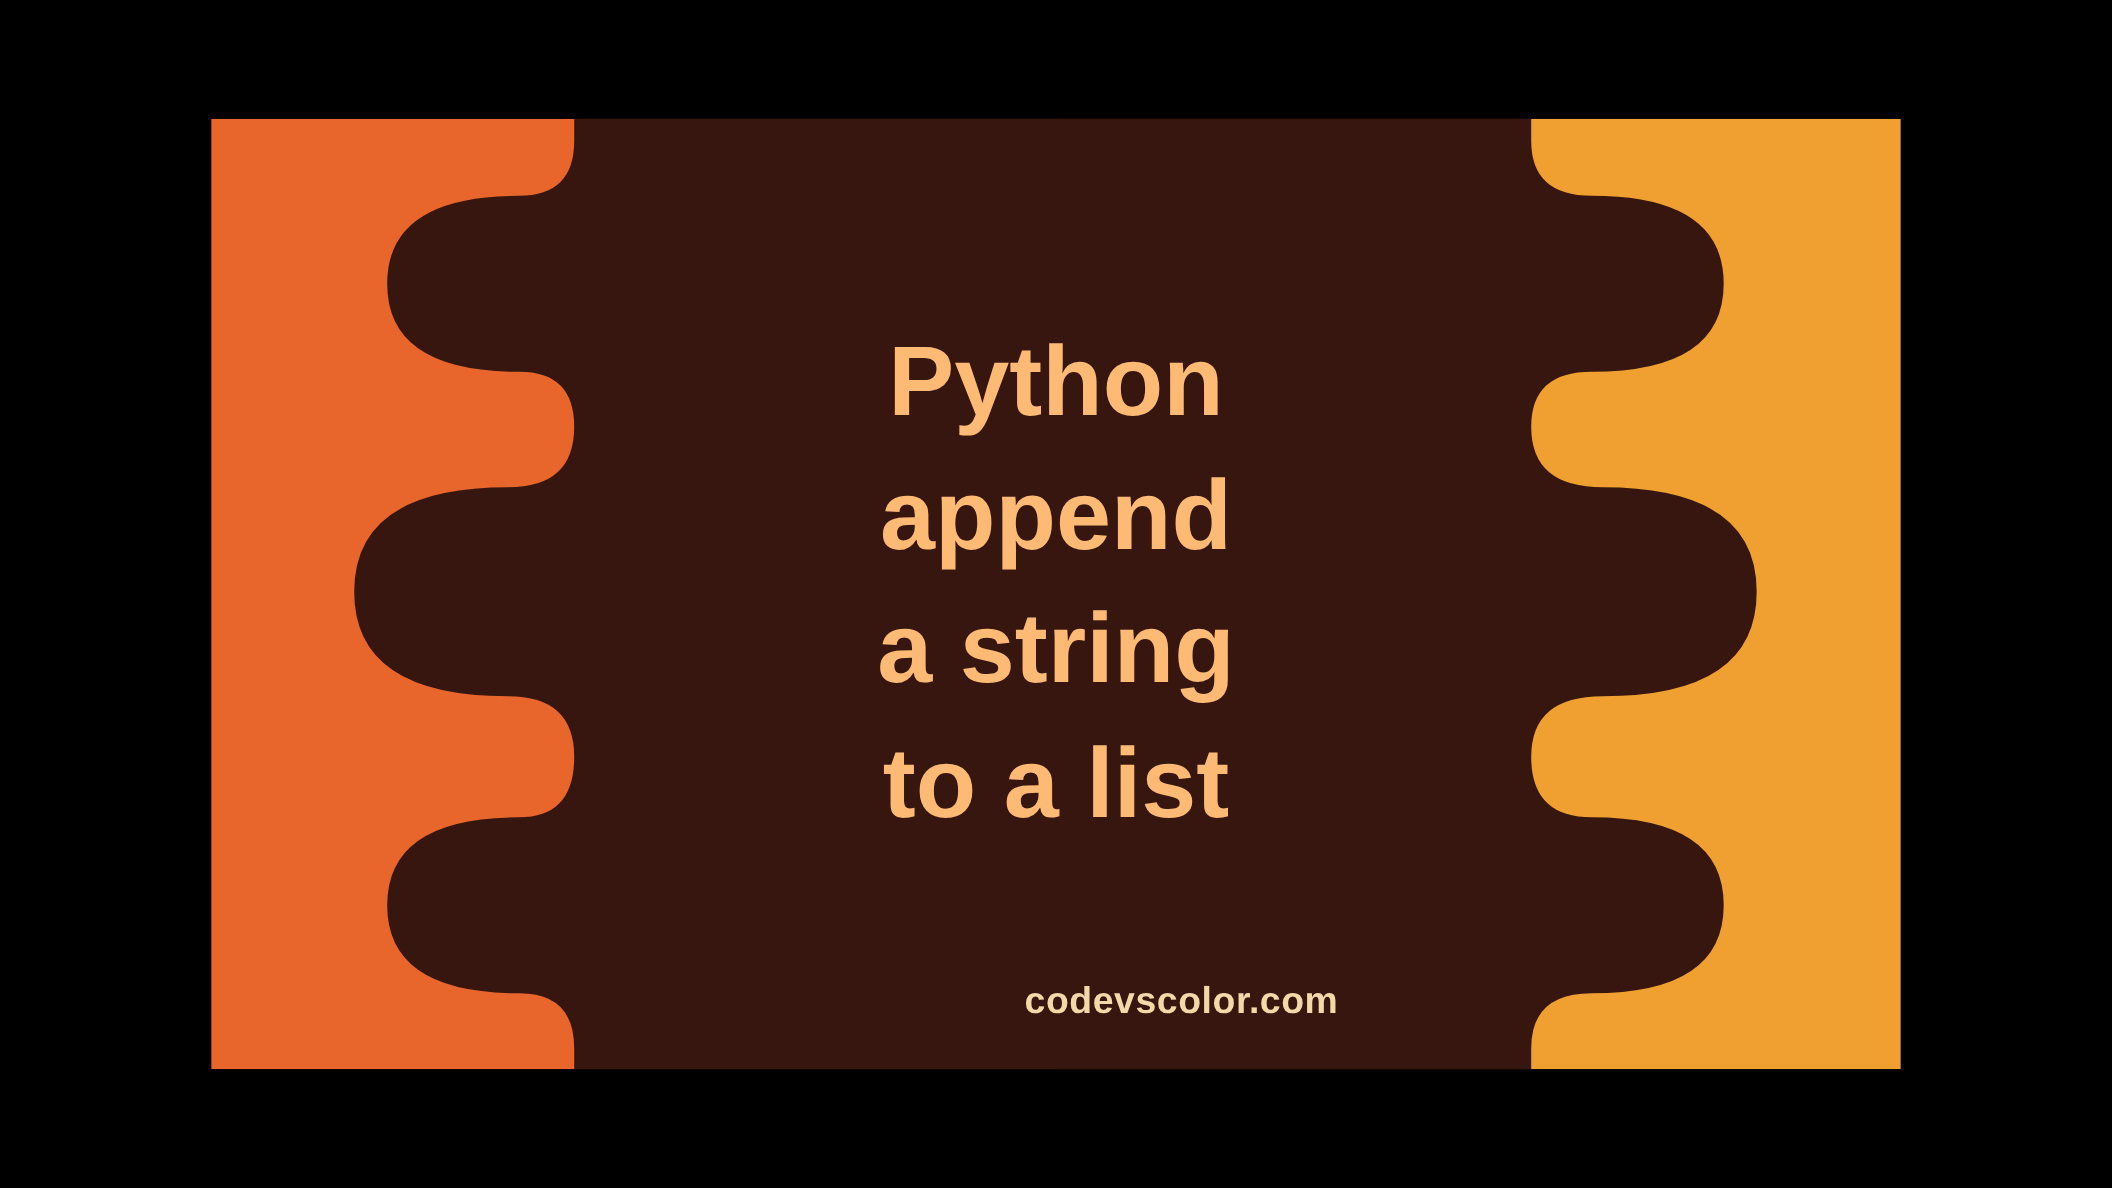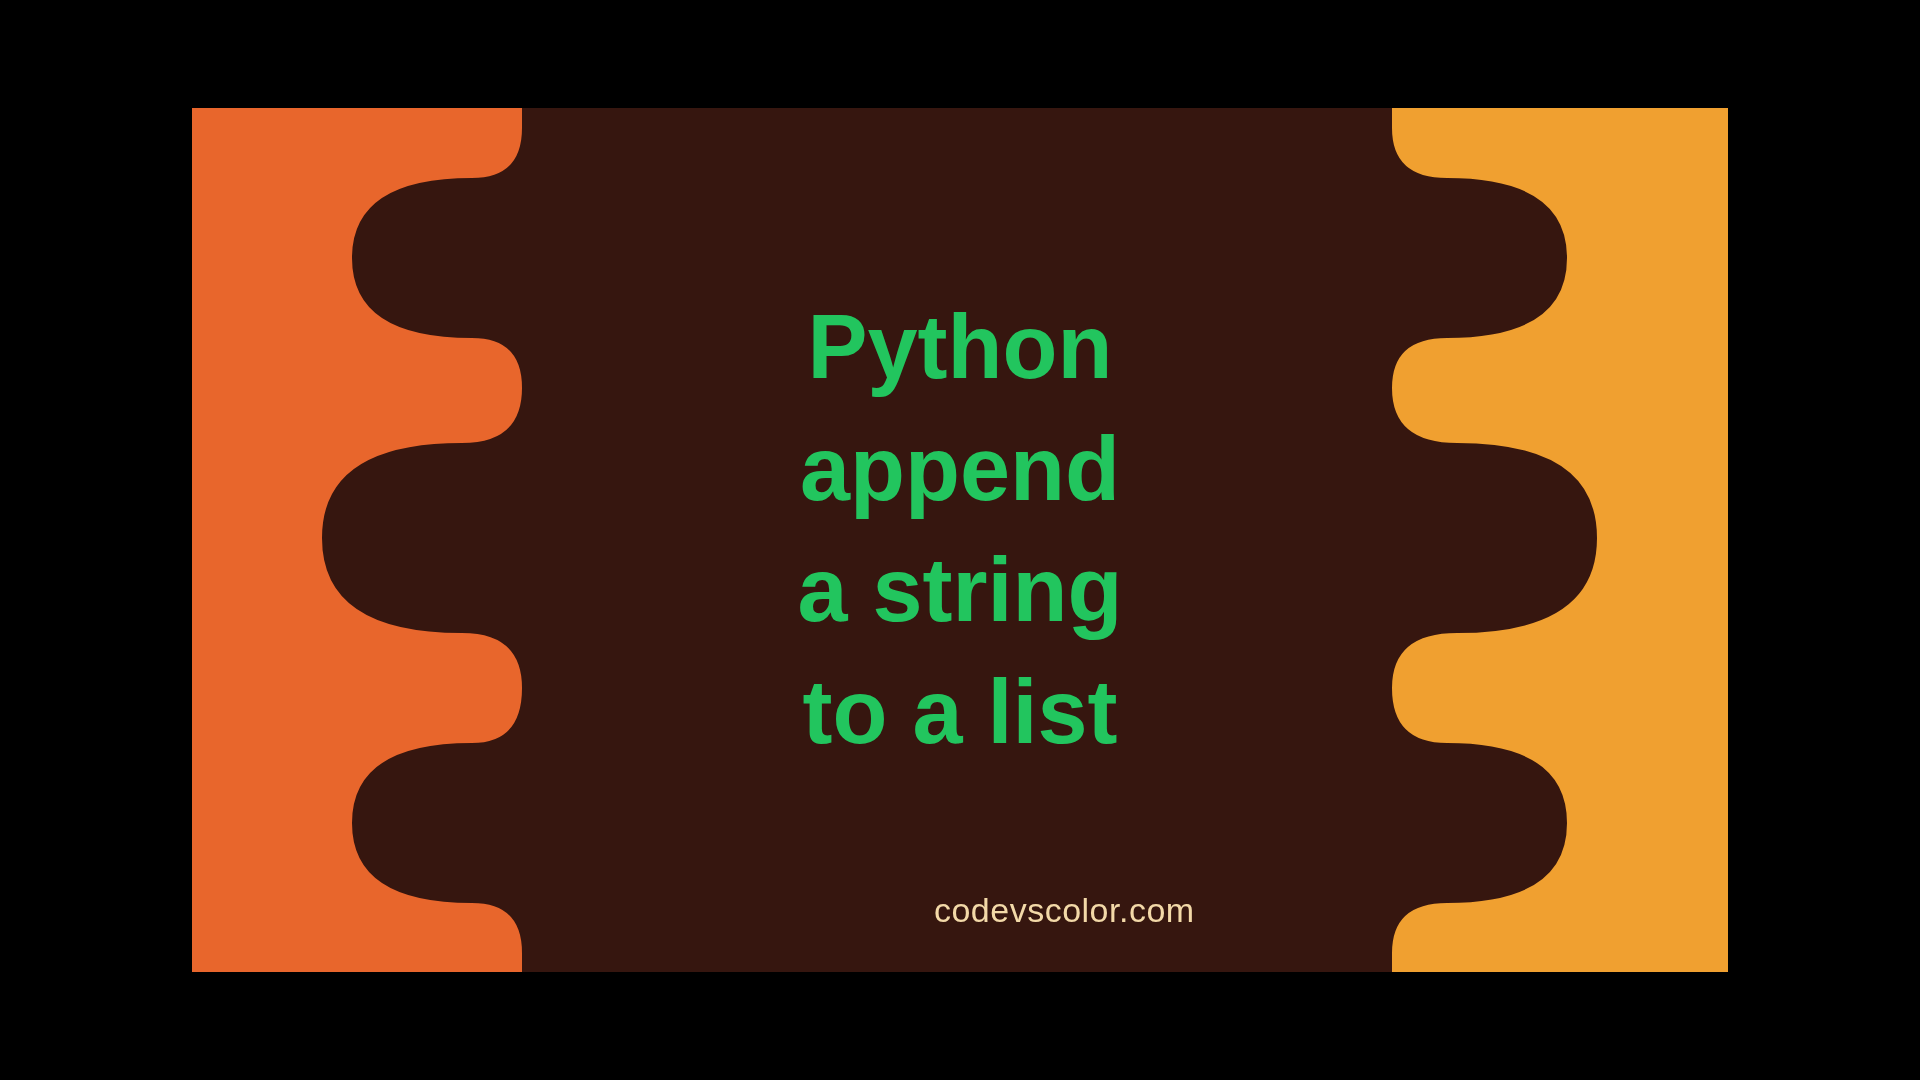--- a/index.html
+++ b/index.html
@@ -50,37 +50,37 @@
       left: 0;
       width: 100%;
       height: 100%;
     }
 
     .title {
       position: absolute;
       top: 50%;
       left: 50%;
       transform: translate(-50%, -52%);
-      color: #22c55e;
+      color: #fdba74;
       font-size: 90px;
       font-weight: 700;
       text-align: center;
       line-height: 1.35;
       z-index: 10;
       white-space: pre-line;
     }
 
     .footer {
       position: absolute;
       bottom: 42px;
       left: 50%;
       transform: translateX(-10%);
       color: #f3d9a8;
       font-size: 34px;
-      font-weight: 400;
+      font-weight: 700;
       z-index: 10;
       letter-spacing: 0.5px;
     }
   </style>
 </head>
 <body>
 
 <div class="banner">
   <div class="bg-left"></div>
   <div class="bg-right"></div>

